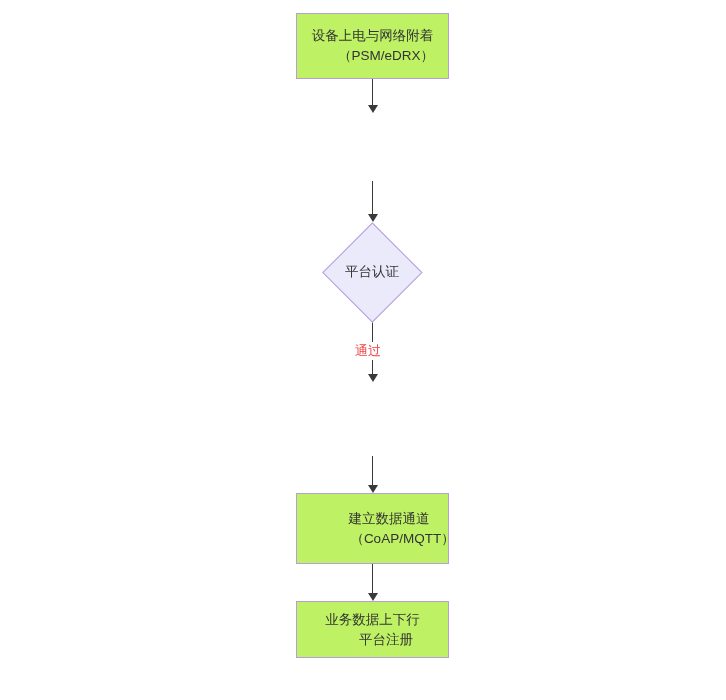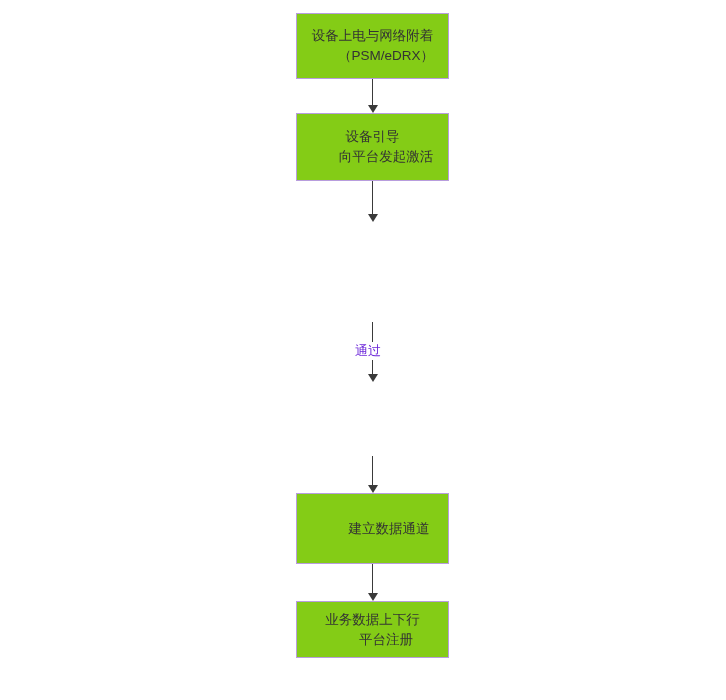--- a/index.html
+++ b/index.html
@@ -15,21 +15,21 @@
     overflow: hidden;
   }
   #flowchart {
     position: relative;
     width: 726px;
     height: 700px;
   }
   .node-box {
     position: absolute;
     box-sizing: border-box;
-    background: #84cc16;
+    background: #bef264;
     border: 1.6px solid #b89ddd;
     display: flex;
     flex-direction: column;
     align-items: center;
     justify-content: center;
     font-size: 13.5px;
     line-height: 20px;
     color: #333333;
     text-align: center;
     white-space: nowrap;
@@ -80,21 +80,21 @@
     height: 0;
     border-left: 5px solid transparent;
     border-right: 5px solid transparent;
     border-top: 8px solid #3a3a3a;
   }
   .edge-label {
     position: absolute;
     background: #ffffff;
     font-size: 13px;
     line-height: 16px;
-    color: #6d28d9;
+    color: #ef4444;
     padding: 1px 3px;
     white-space: nowrap;
     text-align: left;
   }
 </style>
 </head>
 <body>
 
 <div id="flowchart">
 
@@ -112,29 +112,30 @@
   <div class="arrow-head" style="left:367.6px; top:485px;"></div>
 
   <div class="edge-line" style="left:372px; top:564px; height:30px;"></div>
   <div class="arrow-head" style="left:367.6px; top:593px;"></div>
 
   <div class="node-box" style="left:296px; top:13px; width:153px; height:66px;">
     <span class="line1">设备上电与网络附着</span>
     <span class="line2">（PSM/eDRX）</span>
   </div>
 
-  <div class="node-box" style="left:296px; top:113px; width:153px; height:68px;">
-    <span class="line1">设备引导</span>
-    <span class="line2">向平台发起激活</span>
+
+  <div class="diamond-wrap" style="left:322px; top:222px;">
+    <div class="diamond-shape"></div>
+    <div class="diamond-label">平台认证</div>
   </div>
-
 
 
   <div class="node-box" style="left:296px; top:493px; width:153px; height:71px;padding-left:33px;">
     <span class="line1">建立数据通道</span>
+    <span class="line2">（CoAP/MQTT）</span>
   </div>
 
   <div class="node-box" style="left:296px; top:601px; width:153px; height:57px;">
     <span class="line1">业务数据上下行</span>
     <span class="line2">平台注册</span>
   </div>
 
 </div>
 
 </body></html>

